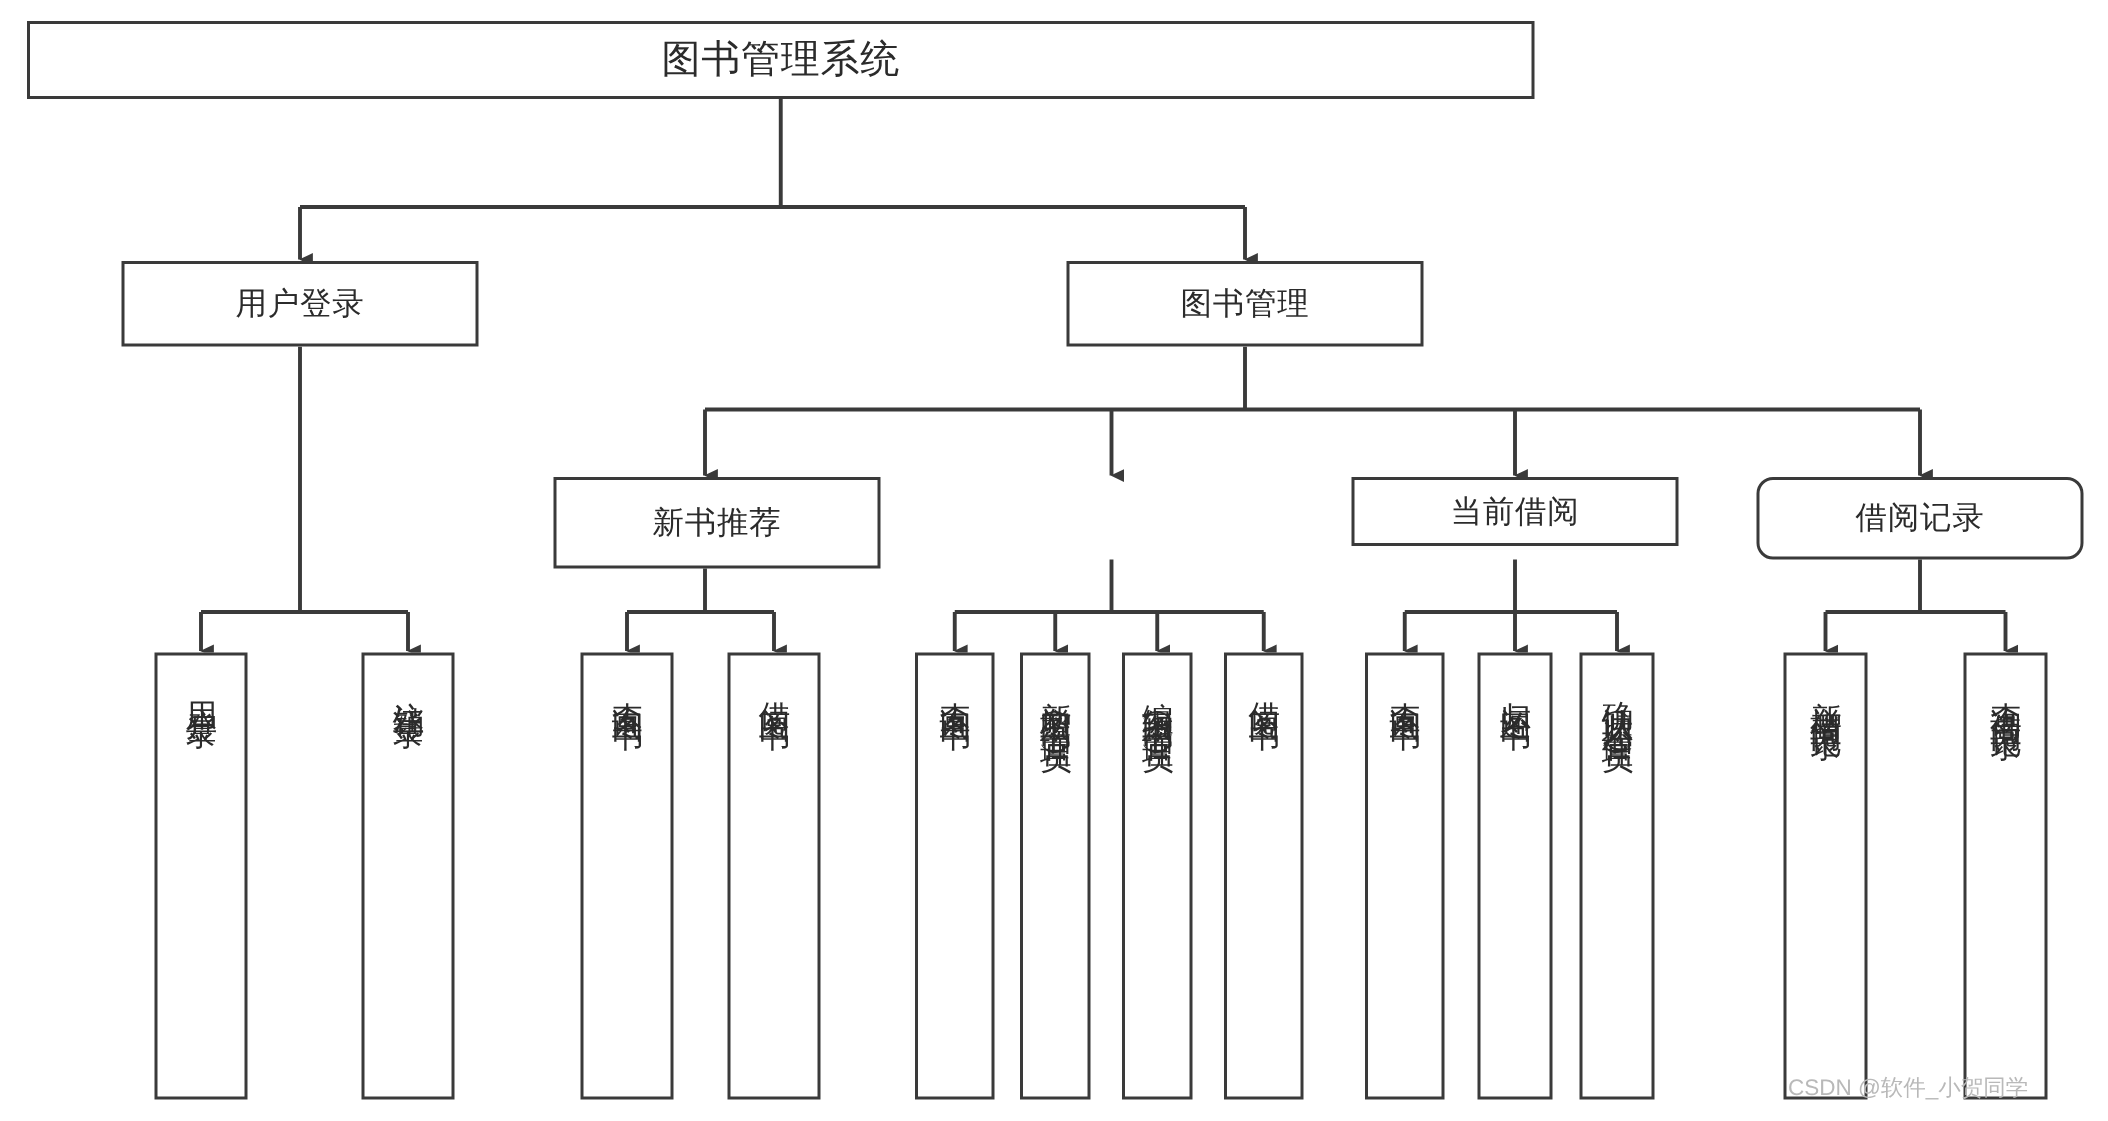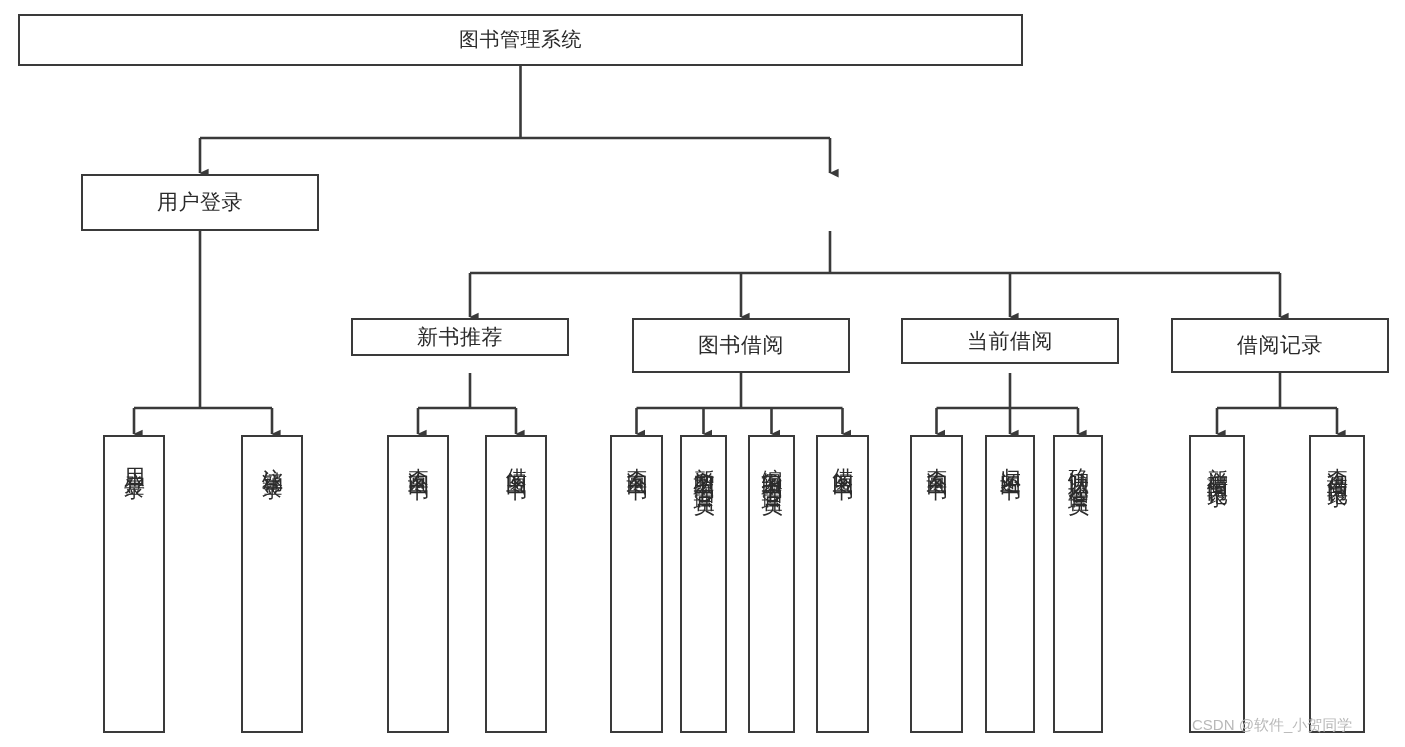--- a/index.html
+++ b/index.html
@@ -49,21 +49,21 @@
   .node.vertical {
     align-items: flex-start;
     padding-top: 14px;
   }
   .node.vertical .label {
     writing-mode: vertical-rl;
     text-orientation: upright;
     font-size: 21px;
     letter-spacing: 4px;
   }
-  .node.root .label { font-size: 20px; }
+  .node.root .label { font-size: 26px; }
   #watermark {
     position: absolute;
     left: 1192px;
     top: 716px;
     font-size: 15px;
     color: #b9b9b9;
     white-space: nowrap;
     font-family: Liberation Sans, sans-serif;
   }
 </style>
@@ -115,31 +115,31 @@
       </g>
   </svg>
 
   <div class="node root horizontal" style="left: 18px; top: 14px; width: 1005px; height: 52px;">
     <span class="label">图书管理系统</span>
   </div>
 
   <div class="node horizontal" style="left: 81px; top: 174px; width: 238px; height: 57px;">
     <span class="label">用户登录</span>
   </div>
+  <div class="node horizontal" style="left: 711px; top: 174px; width: 238px; height: 57px;">
+    <span class="label">图书管理</span>
+  </div>
 
-  <div class="node horizontal" style="left: 351px; top: 318px; width: 218px; height: 38px;">
+  <div class="node horizontal" style="left: 369px; top: 318px; width: 218px; height: 61px;">
     <span class="label">新书推荐</span>
-  </div>
-  <div class="node horizontal" style="left: 632px; top: 318px; width: 218px; height: 55px;">
-    <span class="label">图书借阅</span>
   </div>
   <div class="node horizontal" style="left: 901px; top: 318px; width: 218px; height: 46px;">
     <span class="label">当前借阅</span>
   </div>
-  <div class="node horizontal" style="left: 1171px; top: 318px; width: 218px; height: 55px;">
+  <div class="node horizontal" style="left: 1171px; top: 318px; width: 218px; height: 55px; border-radius: 11px;">
     <span class="label">借阅记录</span>
   </div>
 
   <div class="node vertical" style="left: 103px; top: 435px; width: 62px; height: 298px;">
     <span class="label">用户登录</span>
   </div>
   <div class="node vertical" style="left: 241px; top: 435px; width: 62px; height: 298px;">
     <span class="label">注销登录</span>
   </div>
 

